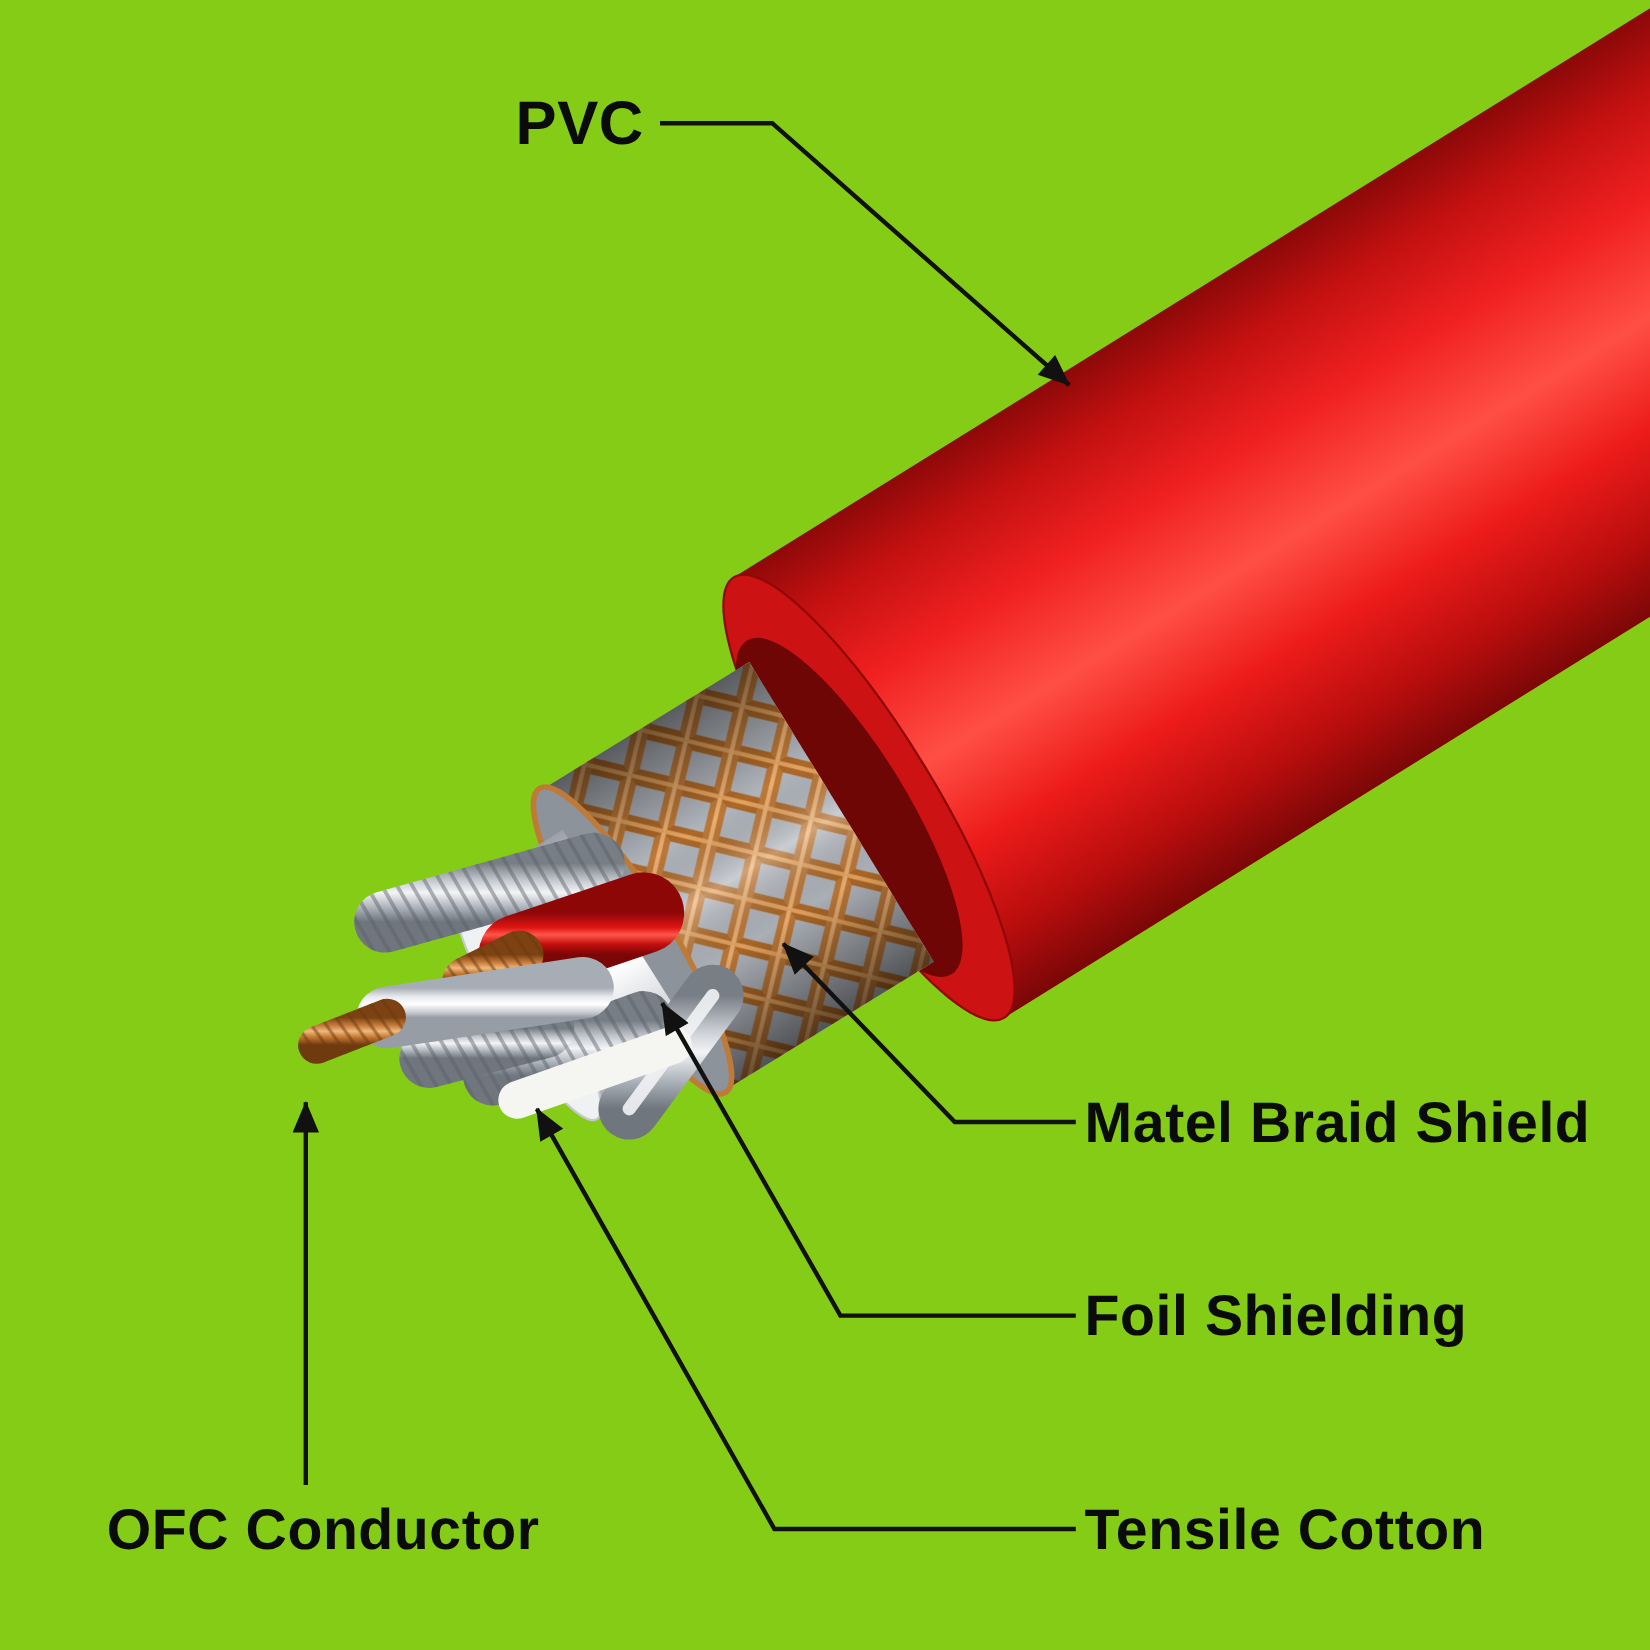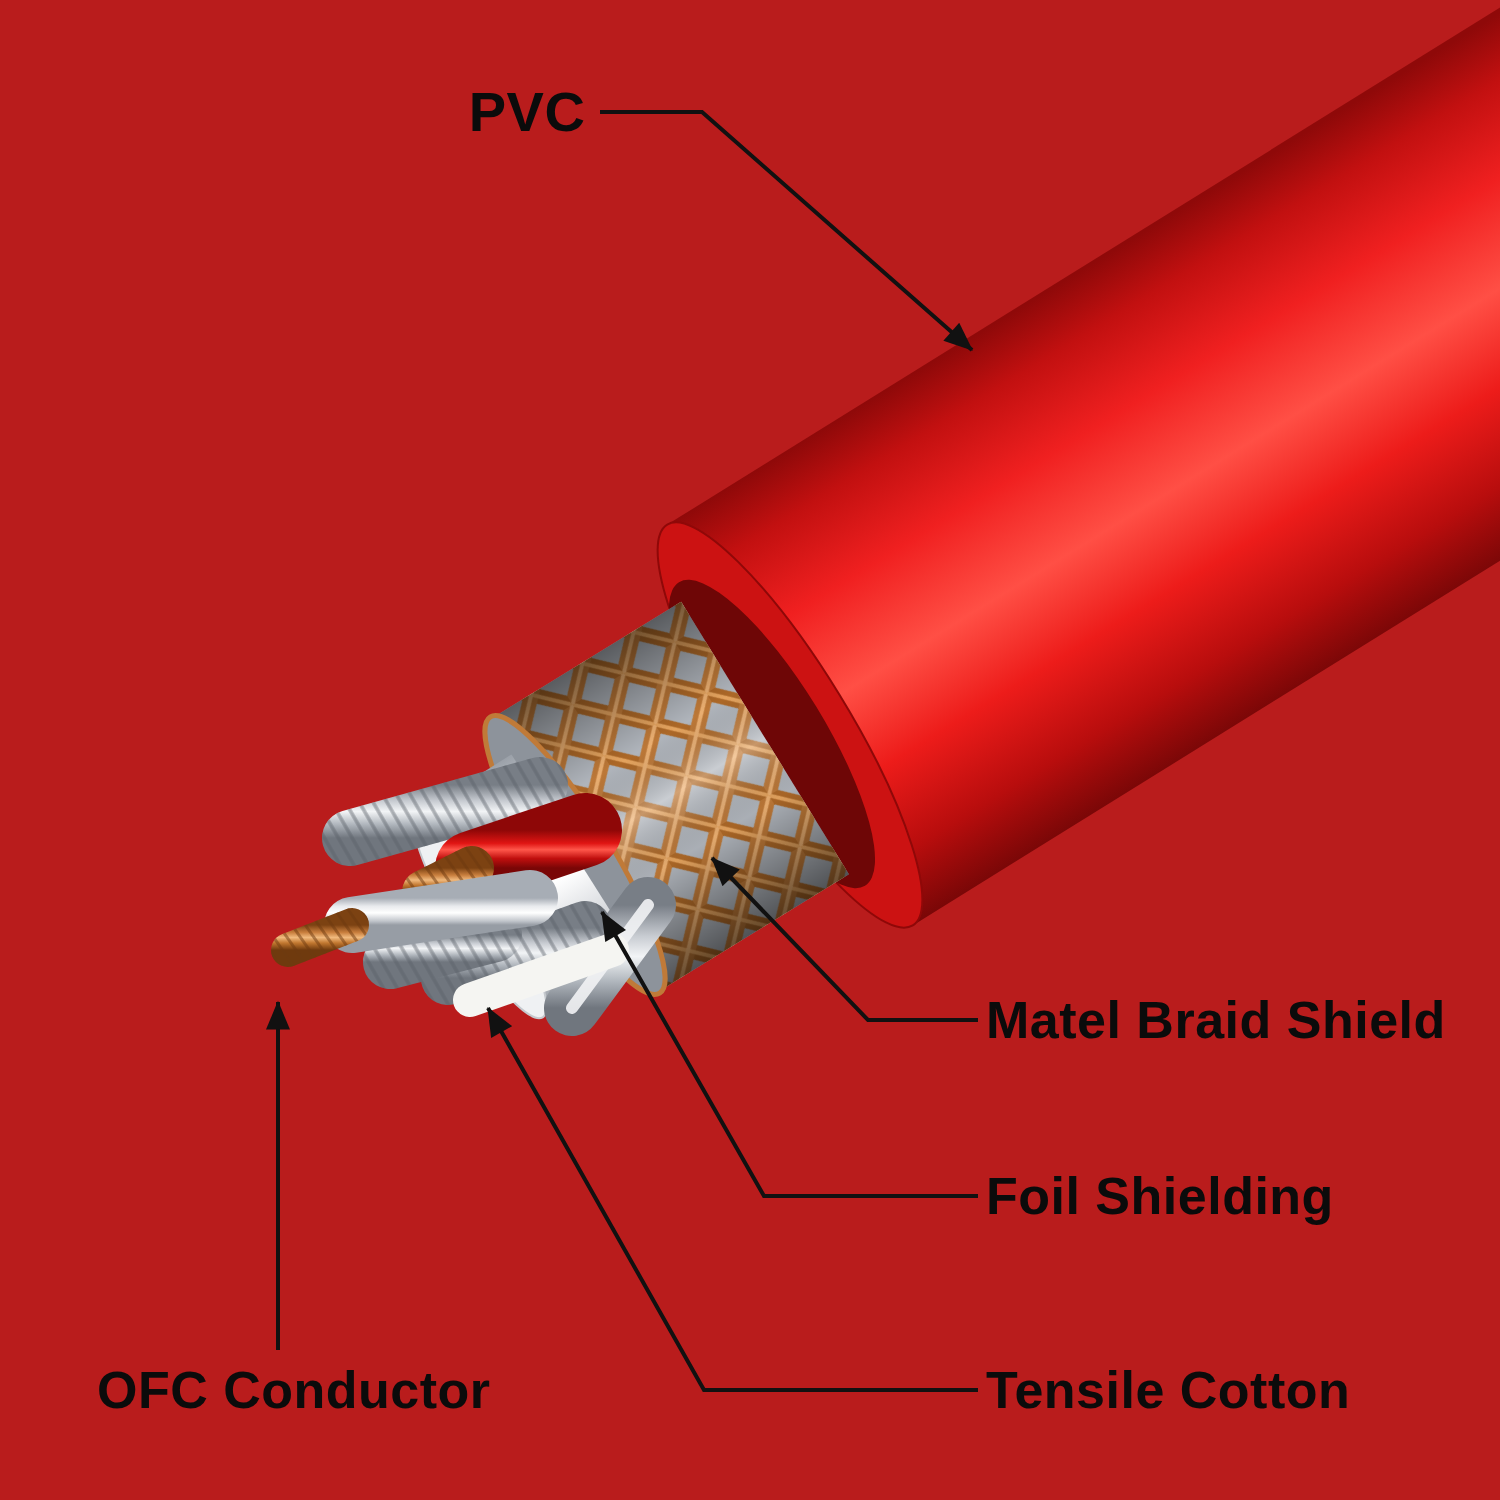--- a/index.html
+++ b/index.html
@@ -1,20 +1,20 @@
 <!DOCTYPE html>
 <html><head>
 <meta charset="utf-8">
 <style>
   html, body { margin: 0; padding: 0; background: #ffffff; }
   .stage {
     position: relative;
     width: 1500px;
     height: 1500px;
-    background: #b91c1c;
+    background: #84cc16;
     overflow: hidden;
     font-family: "Liberation Sans", sans-serif;
   }
   .stage svg { position: absolute; left: 0; top: 0; }
   text.lbl {
     font-family: "Liberation Sans", "DejaVu Sans", sans-serif;
     font-weight: 700;
     font-size: 52px;
     letter-spacing: 0.5px;
   }

